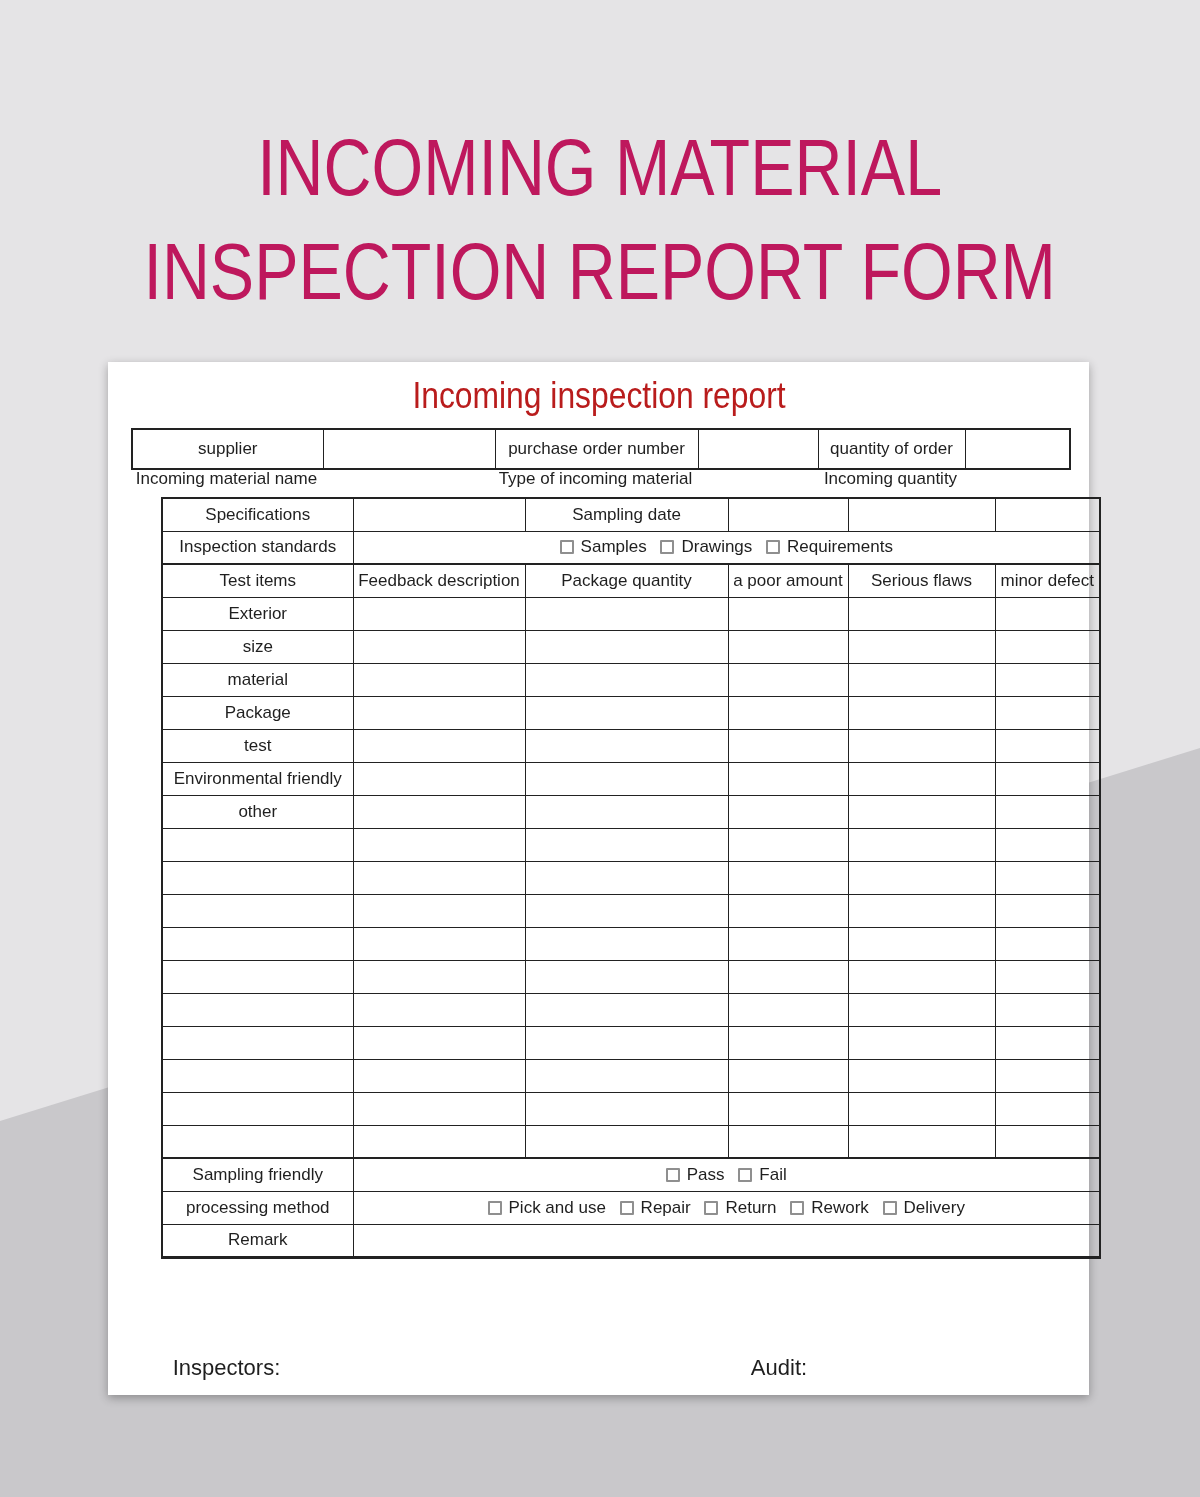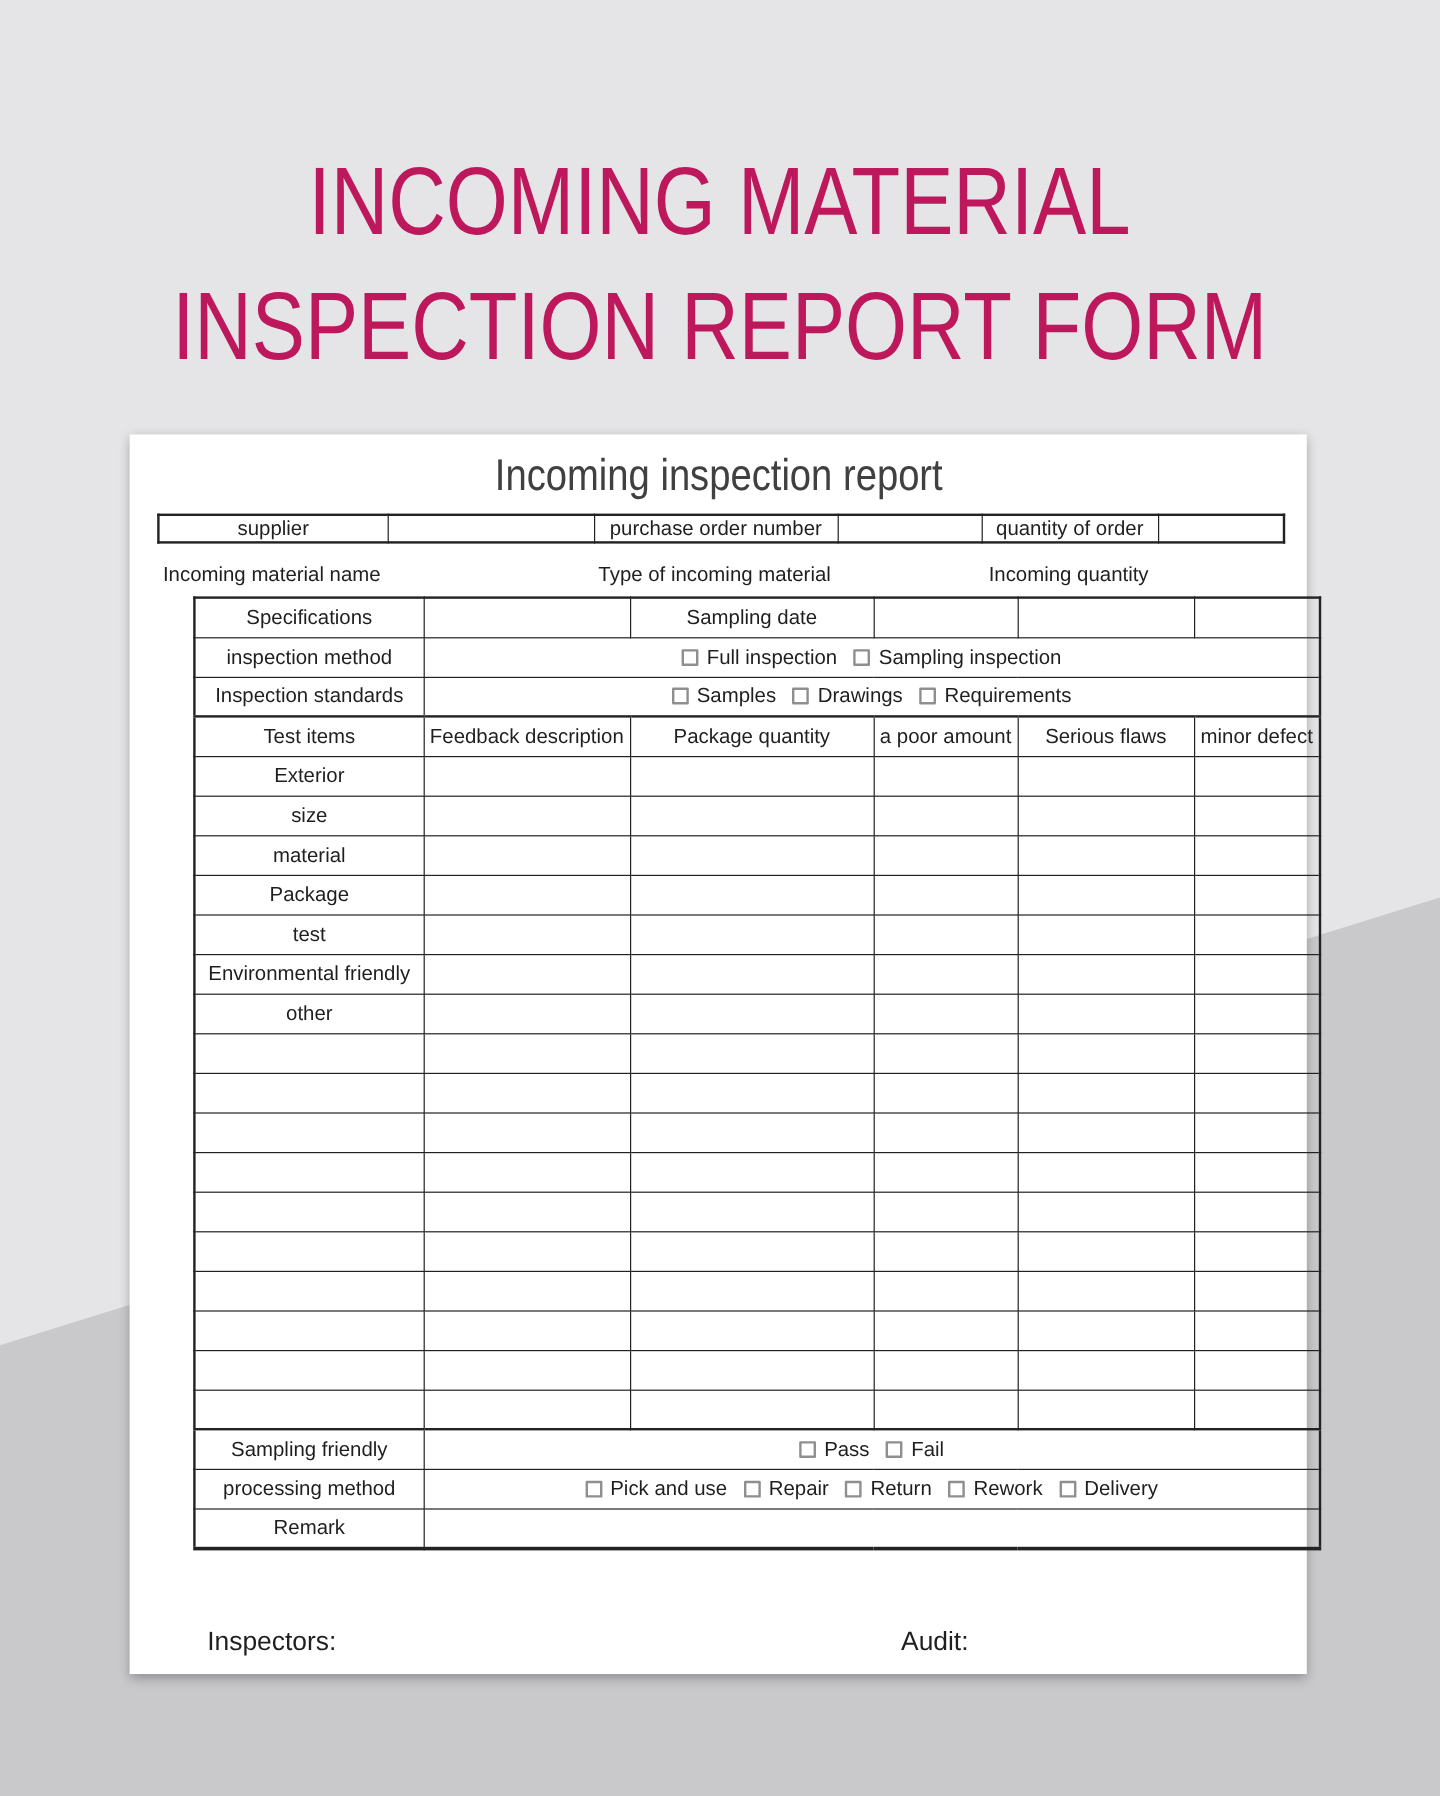--- a/index.html
+++ b/index.html
@@ -18,29 +18,29 @@
     clip-path:polygon(0 1121px,1200px 748px,1200px 1497px,0 1497px);}
   
   .page-title{position:absolute;top:116px;left:0;width:1200px;text-align:center;
     font-size:80px;line-height:104px;font-weight:400;color:#be185d;letter-spacing:0;}
   .page-title .tline{display:inline-block;transform:scaleX(.83);transform-origin:50% 50%;white-space:nowrap;}
   .page-title .row{display:block;}
   
   .card{position:absolute;left:108px;top:362px;width:981px;height:1033px;background:var(--card-color);
     box-shadow:0 3px 9px rgba(0,0,0,.30);}
   .card-title{position:absolute;top:12px;left:0;width:100%;text-align:center;
-    font-size:37px;line-height:44px;color:#404040;}
+    font-size:37px;line-height:44px;color:#b91c1c;}
   .card-title .tline{display:inline-block;transform:scaleX(.86);transform-origin:50% 50%;white-space:nowrap;}
   
   table{border-collapse:collapse;table-layout:fixed;position:absolute;left:23px;width:938px;
     font-size:17px;color:var(--text-color);}
   td{border:1px solid var(--border-color);text-align:center;vertical-align:middle;
     height:33px;padding:0;white-space:nowrap;overflow:visible;}
   .tableA{top:66px;border:2px solid var(--border-color);}
-  .tableA td{height:23px;}
+  .tableA td{height:40px;}
   .tableB{top:135px;border:2px solid var(--border-color);border-bottom-width:3px;margin-left:30px;}
   tr.thick-top td{border-top-width:2px;}
   
   .mat-row{position:absolute;left:23px;top:99px;width:938px;height:36px;}
   .mat-row span{position:absolute;top:0;height:36px;line-height:36px;font-size:17px;
     text-align:center;white-space:nowrap;}
   .mat-name{left:0;width:191px;}
   .mat-type{left:363px;width:203px;}
   .mat-qty{left:686px;width:147px;}
   
@@ -111,27 +111,20 @@
       <tbody>
           <tr>
         <td>Specifications</td>
         <td></td>
         <td>Sampling date</td>
         <td></td>
         <td></td>
         <td></td>
       </tr>
 
-      <tr>
-        <td>inspection method</td>
-        <td colspan="5">
-          <span class="opt"><span class="cb"></span><span>Full inspection</span></span>
-          <span class="opt"><span class="cb"></span><span>Sampling inspection</span></span>
-        </td>
-      </tr>
 
       <tr>
         <td>Inspection standards</td>
         <td colspan="5">
           <span class="opt"><span class="cb"></span><span>Samples</span></span>
           <span class="opt"><span class="cb"></span><span>Drawings</span></span>
           <span class="opt"><span class="cb"></span><span>Requirements</span></span>
         </td>
       </tr>
 

